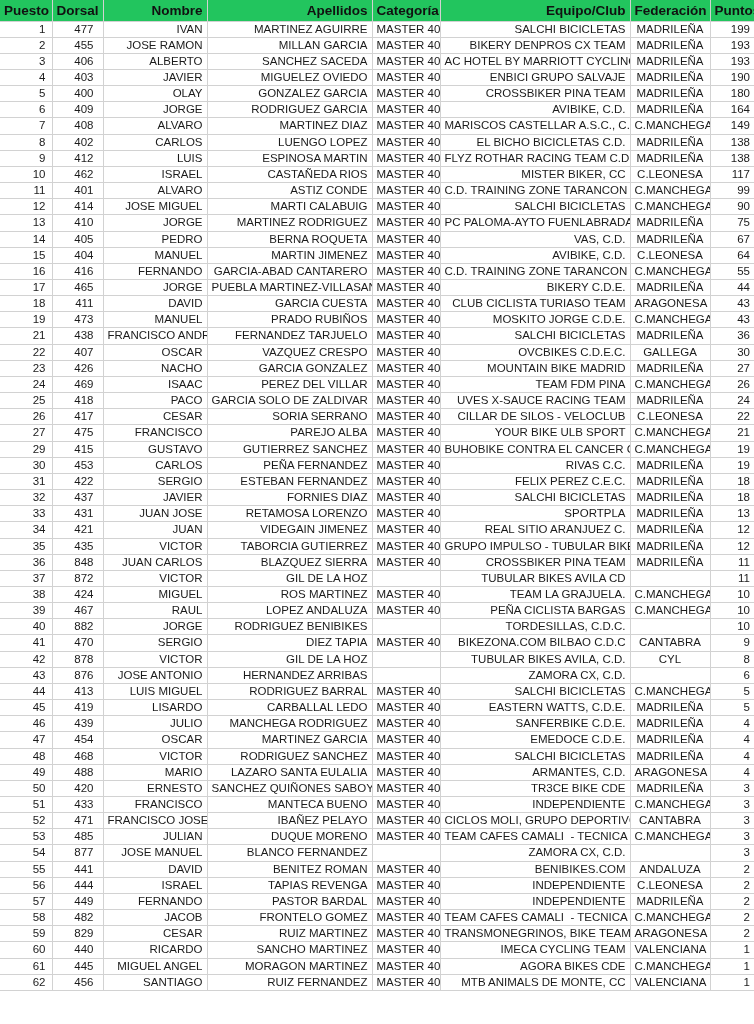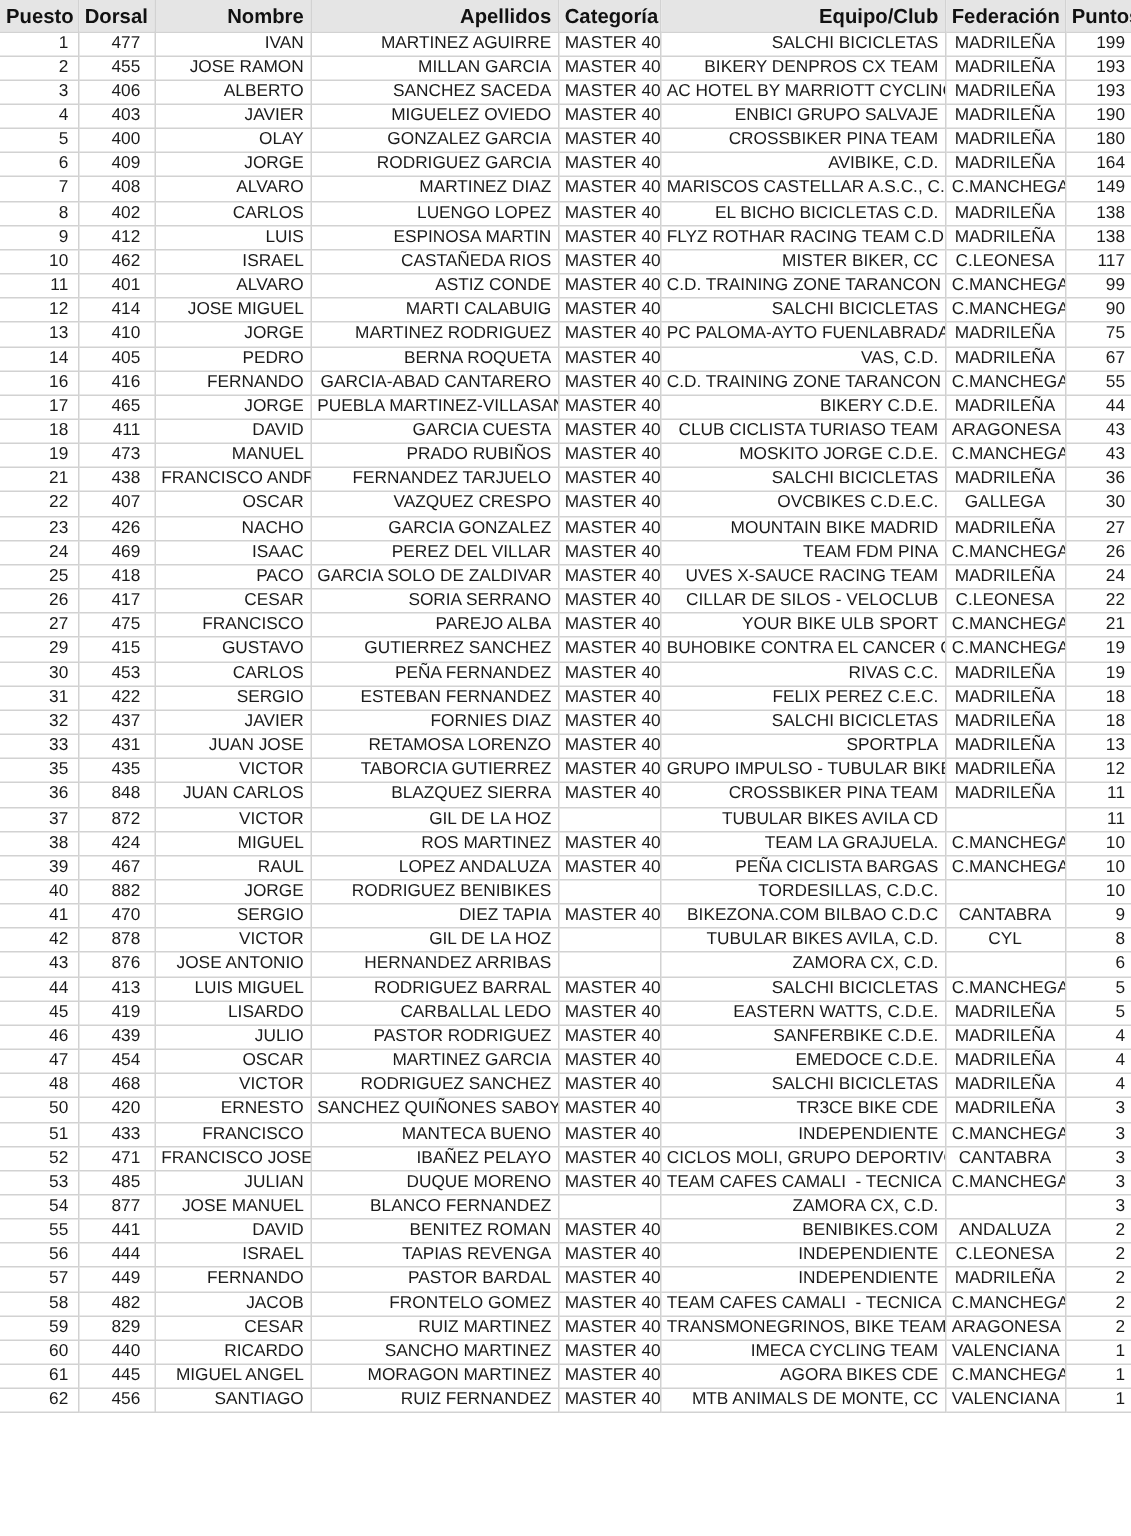--- a/index.html
+++ b/index.html
@@ -24,21 +24,21 @@
     white-space: pre;
     padding: 0 4px;
     box-sizing: border-box;
     vertical-align: middle;
   }
   table.results th {
     font-size: 13.5px;
     font-weight: bold;
     height: 21px;
     color: #111111;
-    background: #e5e5e5;
+    background: #22c55e;
   }
   table.results td {
     font-size: 11.5px;
     height: 15.15px;
     line-height: 15.15px;
   }
   
   table.results tr:first-child th { border-top: none; }
   table.results th:first-child, table.results td:first-child { border-left: none; }
   table.results th:last-child, table.results td:last-child { border-right: none; }
@@ -223,20 +223,30 @@
           <td>14</td>
           <td>405</td>
           <td>PEDRO</td>
           <td>BERNA ROQUETA</td>
           <td>MASTER 40</td>
           <td>VAS, C.D.</td>
           <td>MADRILEÑA</td>
           <td>67</td>
         </tr>
         <tr>
+          <td>15</td>
+          <td>404</td>
+          <td>MANUEL</td>
+          <td>MARTIN JIMENEZ</td>
+          <td>MASTER 40</td>
+          <td>AVIBIKE, C.D.</td>
+          <td>C.LEONESA</td>
+          <td>64</td>
+        </tr>
+        <tr>
           <td>16</td>
           <td>416</td>
           <td>FERNANDO</td>
           <td>GARCIA-ABAD CANTARERO</td>
           <td>MASTER 40</td>
           <td>C.D. TRAINING ZONE TARANCON</td>
           <td>C.MANCHEGA</td>
           <td>55</td>
         </tr>
         <tr>
@@ -383,20 +393,30 @@
           <td>33</td>
           <td>431</td>
           <td>JUAN JOSE</td>
           <td>RETAMOSA LORENZO</td>
           <td>MASTER 40</td>
           <td>SPORTPLA</td>
           <td>MADRILEÑA</td>
           <td>13</td>
         </tr>
         <tr>
+          <td>34</td>
+          <td>421</td>
+          <td>JUAN</td>
+          <td>VIDEGAIN JIMENEZ</td>
+          <td>MASTER 40</td>
+          <td>REAL SITIO ARANJUEZ C.</td>
+          <td>MADRILEÑA</td>
+          <td>12</td>
+        </tr>
+        <tr>
           <td>35</td>
           <td>435</td>
           <td>VICTOR</td>
           <td>TABORCIA GUTIERREZ</td>
           <td>MASTER 40</td>
           <td>GRUPO IMPULSO - TUBULAR BIKES</td>
           <td>MADRILEÑA</td>
           <td>12</td>
         </tr>
         <tr>
@@ -496,21 +516,21 @@
           <td>CARBALLAL LEDO</td>
           <td>MASTER 40</td>
           <td>EASTERN WATTS, C.D.E.</td>
           <td>MADRILEÑA</td>
           <td>5</td>
         </tr>
         <tr>
           <td>46</td>
           <td>439</td>
           <td>JULIO</td>
-          <td>PASTOR RODRIGUEZ</td>
+          <td>MANCHEGA RODRIGUEZ</td>
           <td>MASTER 40</td>
           <td>SANFERBIKE C.D.E.</td>
           <td>MADRILEÑA</td>
           <td>4</td>
         </tr>
         <tr>
           <td>47</td>
           <td>454</td>
           <td>OSCAR</td>
           <td>MARTINEZ GARCIA</td>
@@ -520,20 +540,30 @@
           <td>4</td>
         </tr>
         <tr>
           <td>48</td>
           <td>468</td>
           <td>VICTOR</td>
           <td>RODRIGUEZ SANCHEZ</td>
           <td>MASTER 40</td>
           <td>SALCHI BICICLETAS</td>
           <td>MADRILEÑA</td>
+          <td>4</td>
+        </tr>
+        <tr>
+          <td>49</td>
+          <td>488</td>
+          <td>MARIO</td>
+          <td>LAZARO SANTA EULALIA</td>
+          <td>MASTER 40</td>
+          <td>ARMANTES, C.D.</td>
+          <td>ARAGONESA</td>
           <td>4</td>
         </tr>
         <tr>
           <td>50</td>
           <td>420</td>
           <td>ERNESTO</td>
           <td>SANCHEZ QUIÑONES SABOYA</td>
           <td>MASTER 40</td>
           <td>TR3CE BIKE CDE</td>
           <td>MADRILEÑA</td>

